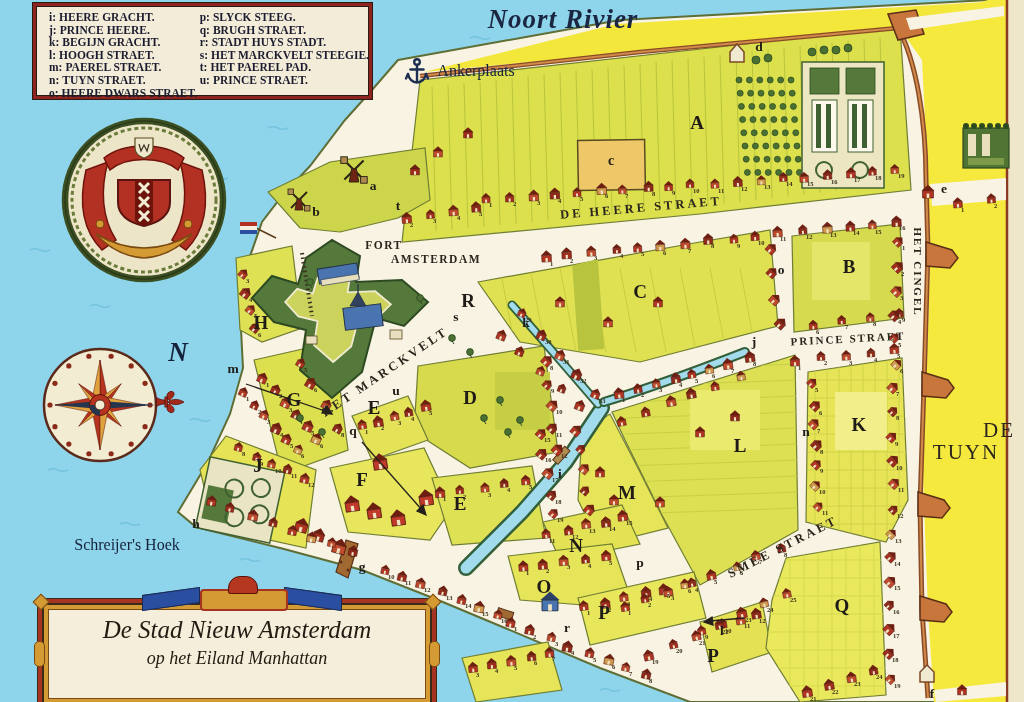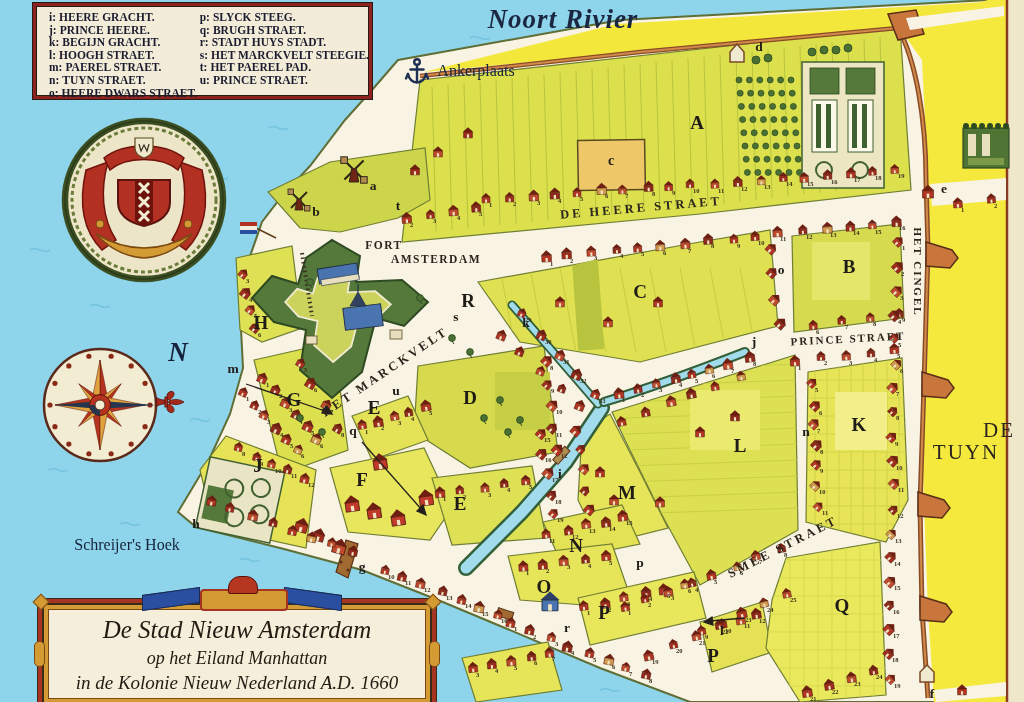--- a/index.html
+++ b/index.html
@@ -1029,16 +1029,15 @@
     <span class="wingR"></span>
     <span class="mid"></span>
     <span class="crest"></span>
   </div>
   <span class="knob" style="left:-7px;top:-7px"></span>
   <span class="knob" style="right:-7px;top:-7px"></span>
   <span class="curl" style="left:-8px;top:38px"></span>
   <span class="curl" style="right:-8px;top:38px"></span>
   <div class="c1">De Stad Nieuw Amsterdam</div>
   <div class="c2">op het Eiland Manhattan</div>
-  <div class="c3">in de Kolonie Nieuw Nederland A.D. 1660</div>
 </div>
 
 </div>
 
 </body></html>

